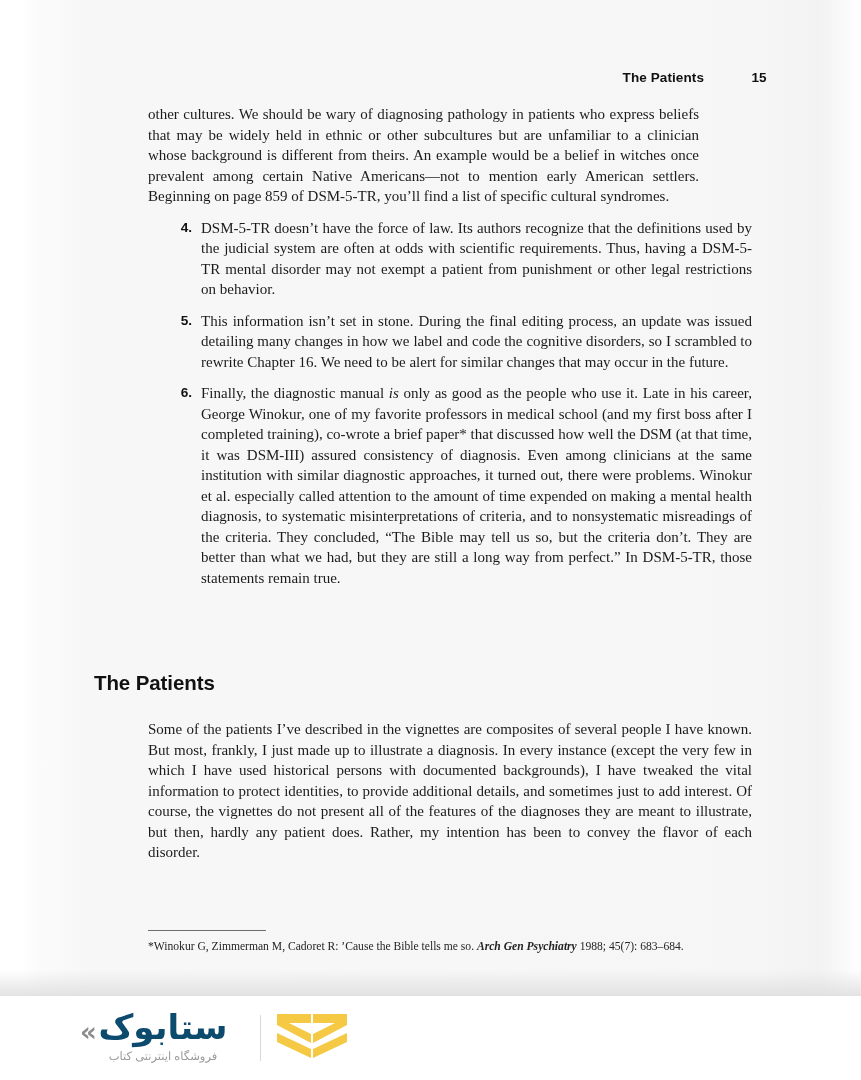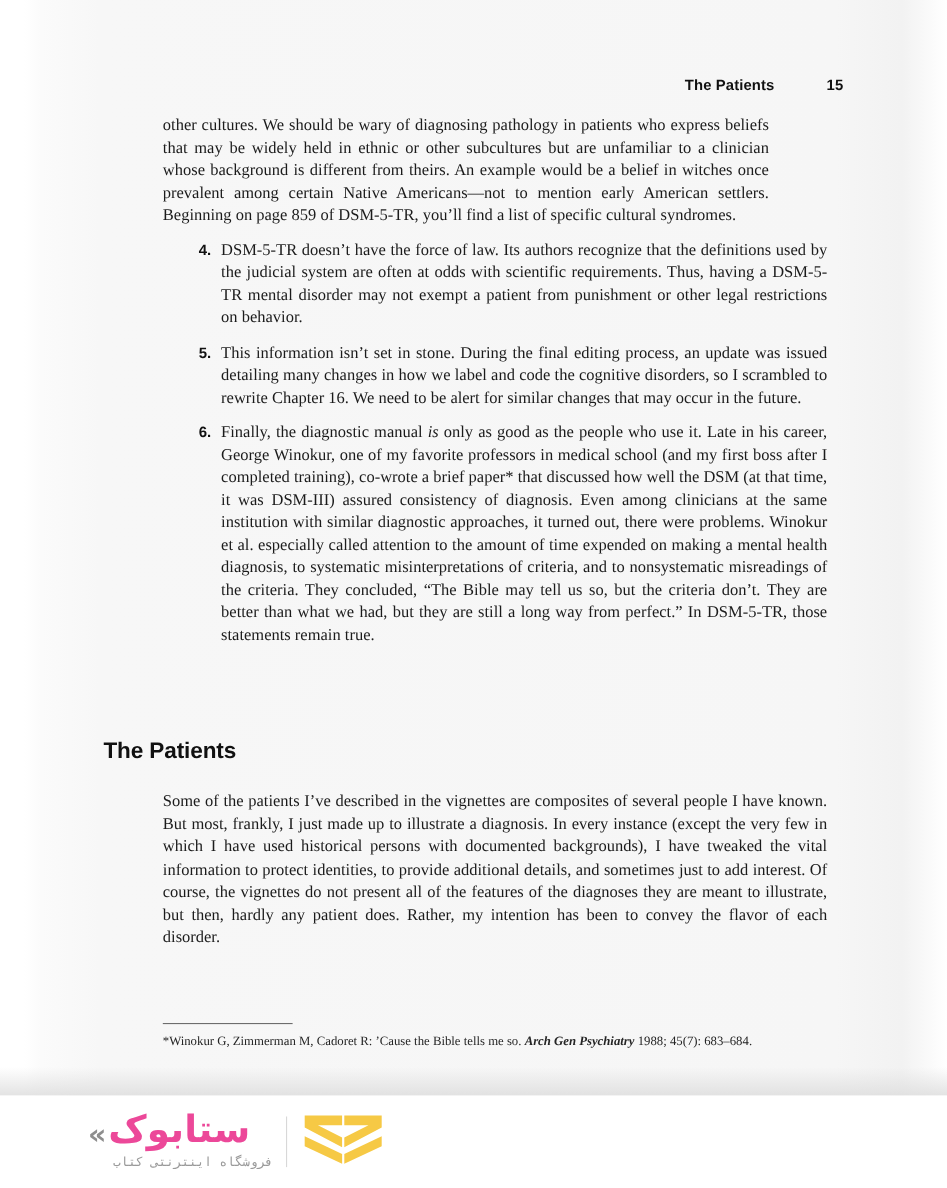--- a/index.html
+++ b/index.html
@@ -189,39 +189,39 @@
     left: 0; top: 2px;
     width: 170px;
     text-align: center;
     direction: rtl;
     font-family: "DejaVu Sans", sans-serif;
     font-size: 34px;
     font-weight: bold;
     line-height: 44px;
     white-space: nowrap;
   }
-  .logo-fa-main .seg-yellow { color: #ec4899; }
+  .logo-fa-main .seg-yellow { color: #0c4a6e; }
   .logo-chev-small {
     position: absolute;
     left: 2px;
     top: 16px;
     color: #8e8e8e;
     font-family: "DejaVu Sans", sans-serif;
     font-size: 26px;
     font-weight: bold;
     line-height: 26px;
   }
   .logo-fa-sub {
     position: absolute;
     left: 0;
     top: 46px;
     width: 170px;
-    text-align: right;
+    text-align: center;
     direction: rtl;
-    font-family: Liberation Mono, monospace;
+    font-family: Liberation Sans, sans-serif;
     font-size: 11.5px;
     color: #9a9a9a;
     white-space: nowrap;
   }
 
   .logo-divider {
     width: 1px;
     height: 46px;
     background: #d8d8d8;
     margin: 0 14px 0 12px;

